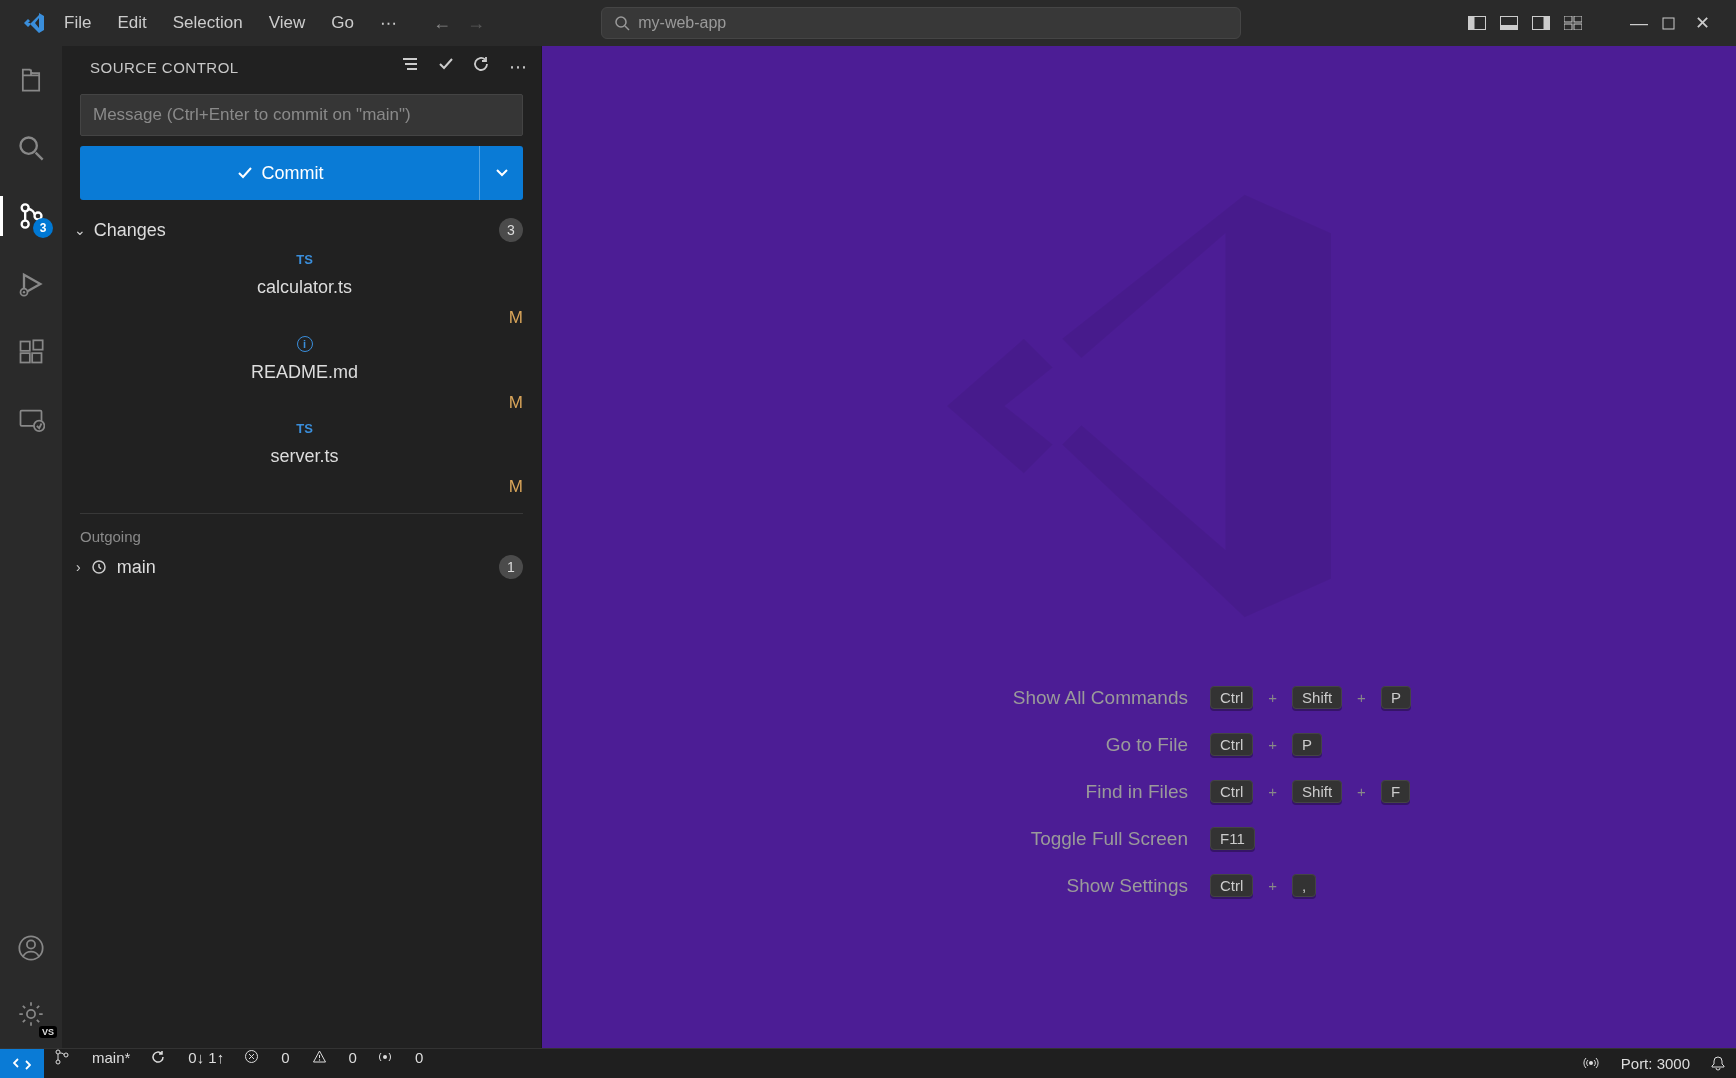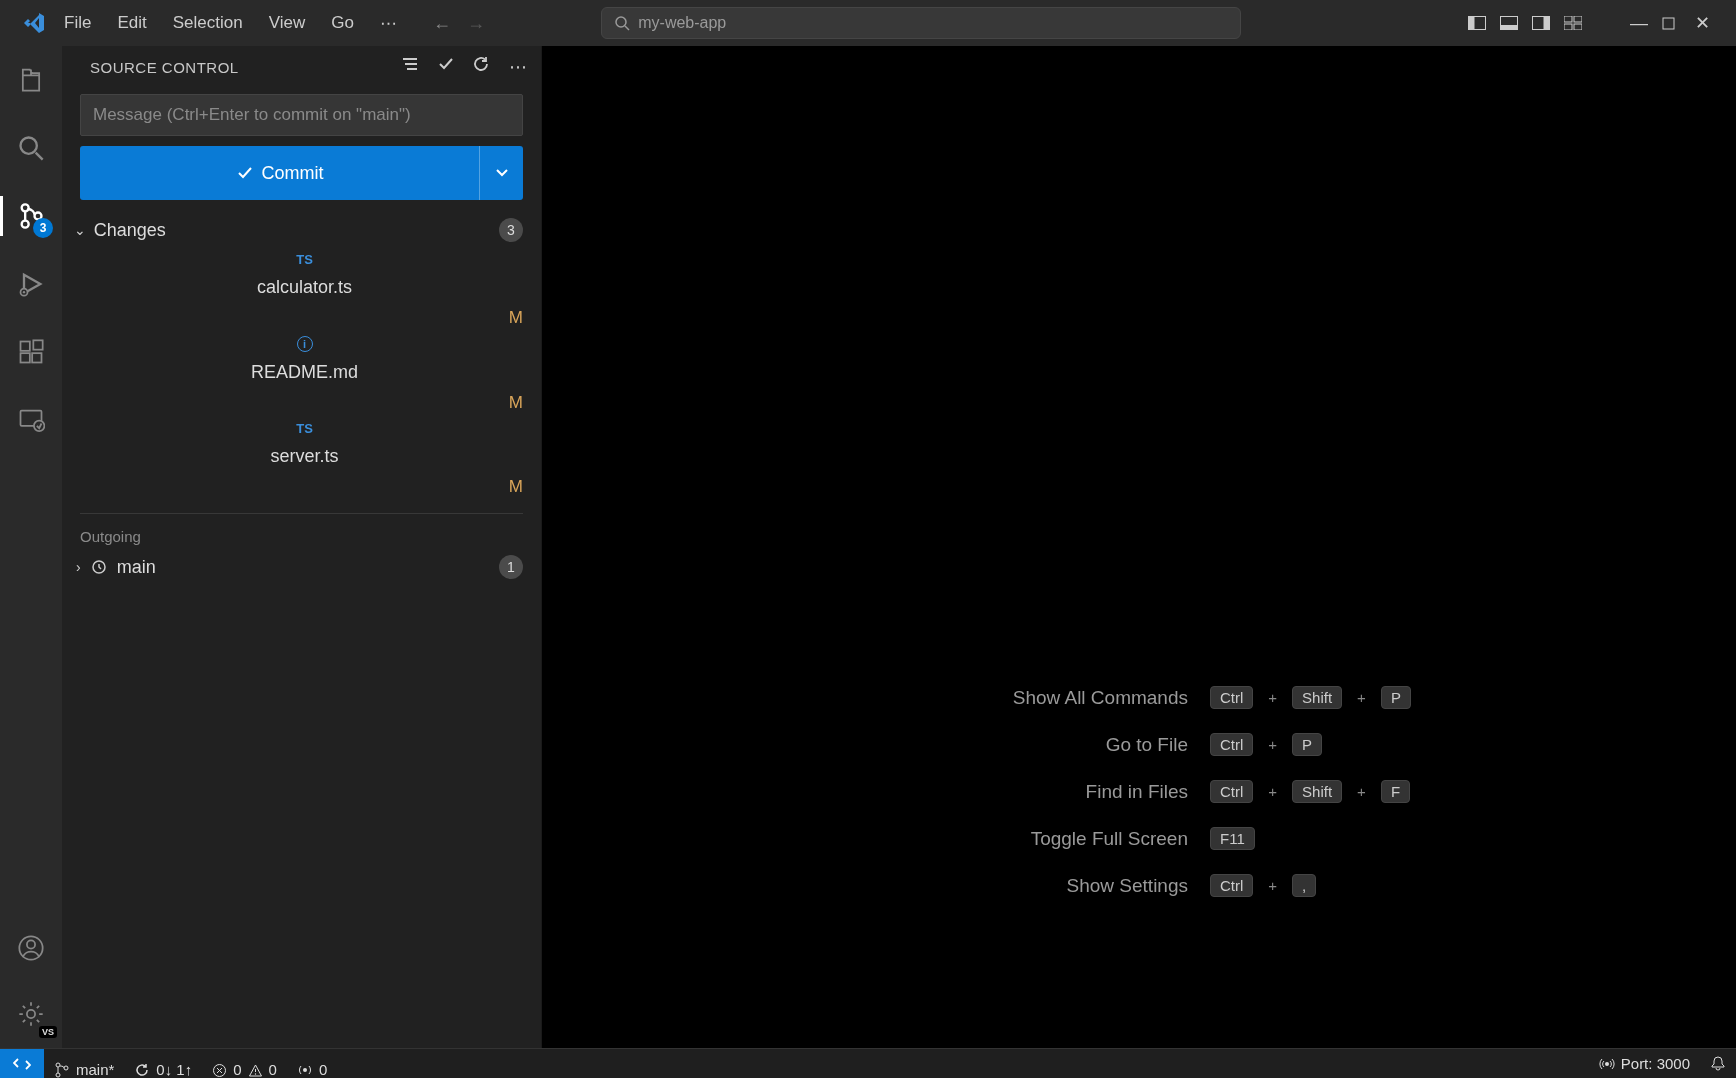--- a/index.html
+++ b/index.html
@@ -46,33 +46,33 @@
 .ts { color:#3a8edb; }
 .info-i { color:#3a8edb; border:1.5px solid #3a8edb; border-radius:50%; width:16px; height:16px; display:flex;align-items:center;justify-content:center; font-size:11px; font-style:normal; font-weight:700;}
 .mod { margin-left:auto; color:#d9a55a; font-size:17px; font-weight:500; }
 
 .outgoing-label { font-size:15px; color:#8a8a8a; padding: 14px 18px 4px 18px; border-top: none; }
 .divider { height:1px; background:#383838; margin: 12px 18px 0 18px; }
 .branch-row { display:flex; align-items:center; padding: 6px 18px 6px 14px; gap:10px; font-size:18px; color:#ddd; cursor:pointer;}
 .branch-icon { color:#ccc; }
 
 
-.editor { flex:1; background:#000000; position:relative; display:flex; align-items:center; justify-content:center; }
+.editor { flex:1; background:#4c1d95; position:relative; display:flex; align-items:center; justify-content:center; }
 .watermark { position:absolute; top:120px; opacity:0.05; }
 .shortcuts { position:absolute; top:640px; left:0; right:0; display:flex; flex-direction:column; gap:24px; align-items:center; }
 .sc-row { display:flex; align-items:center; gap:22px; color:#888; font-size:19px;}
 .sc-label { color:#9a9a9a; width: 340px; text-align:right; }
 .keys { display:flex; gap:15px; align-items:center; width: 220px; }
 .key { background:#333; border:1px solid #444; border-radius:4px; padding:2px 9px; font-size:15px; color:#ccc; box-shadow: 0 2px 0 rgba(0,0,0,0.3);}
 .plus { color:#888; font-size:15px; }
 
 
 .statusbar { height:30px; background:#1f1f1f; border-top:1px solid #333; display:flex; align-items:center; font-size:15px; color:#ddd; }
 .remote-ind { width:44px; height:100%; background:#0a7bd6; display:flex; align-items:center; justify-content:center; color:#fff; }
-.status-item { padding: 0 10px; display:flex; align-items:flex-end; gap:6px; cursor:pointer; height:100%; }
+.status-item { padding: 0 10px; display:flex; align-items:flex-start; gap:22px; cursor:pointer; height:100%; }
 .status-right { margin-left:auto; display:flex; }
 svg { display:block; }
 </style>
 </head>
 <body>
 
 <div class="titlebar">
   <div class="logo">
     <svg width="24" height="24" viewBox="0 0 24 24">
         <path fill="#3a8edb" d="M17 2l5 3v14l-5 3-9-9 9-9zM6 8l-4 4 4 4 3-3-1-1-2 0 2-2-1-1zM17 7l-4 5 4 5V7z"></path>

